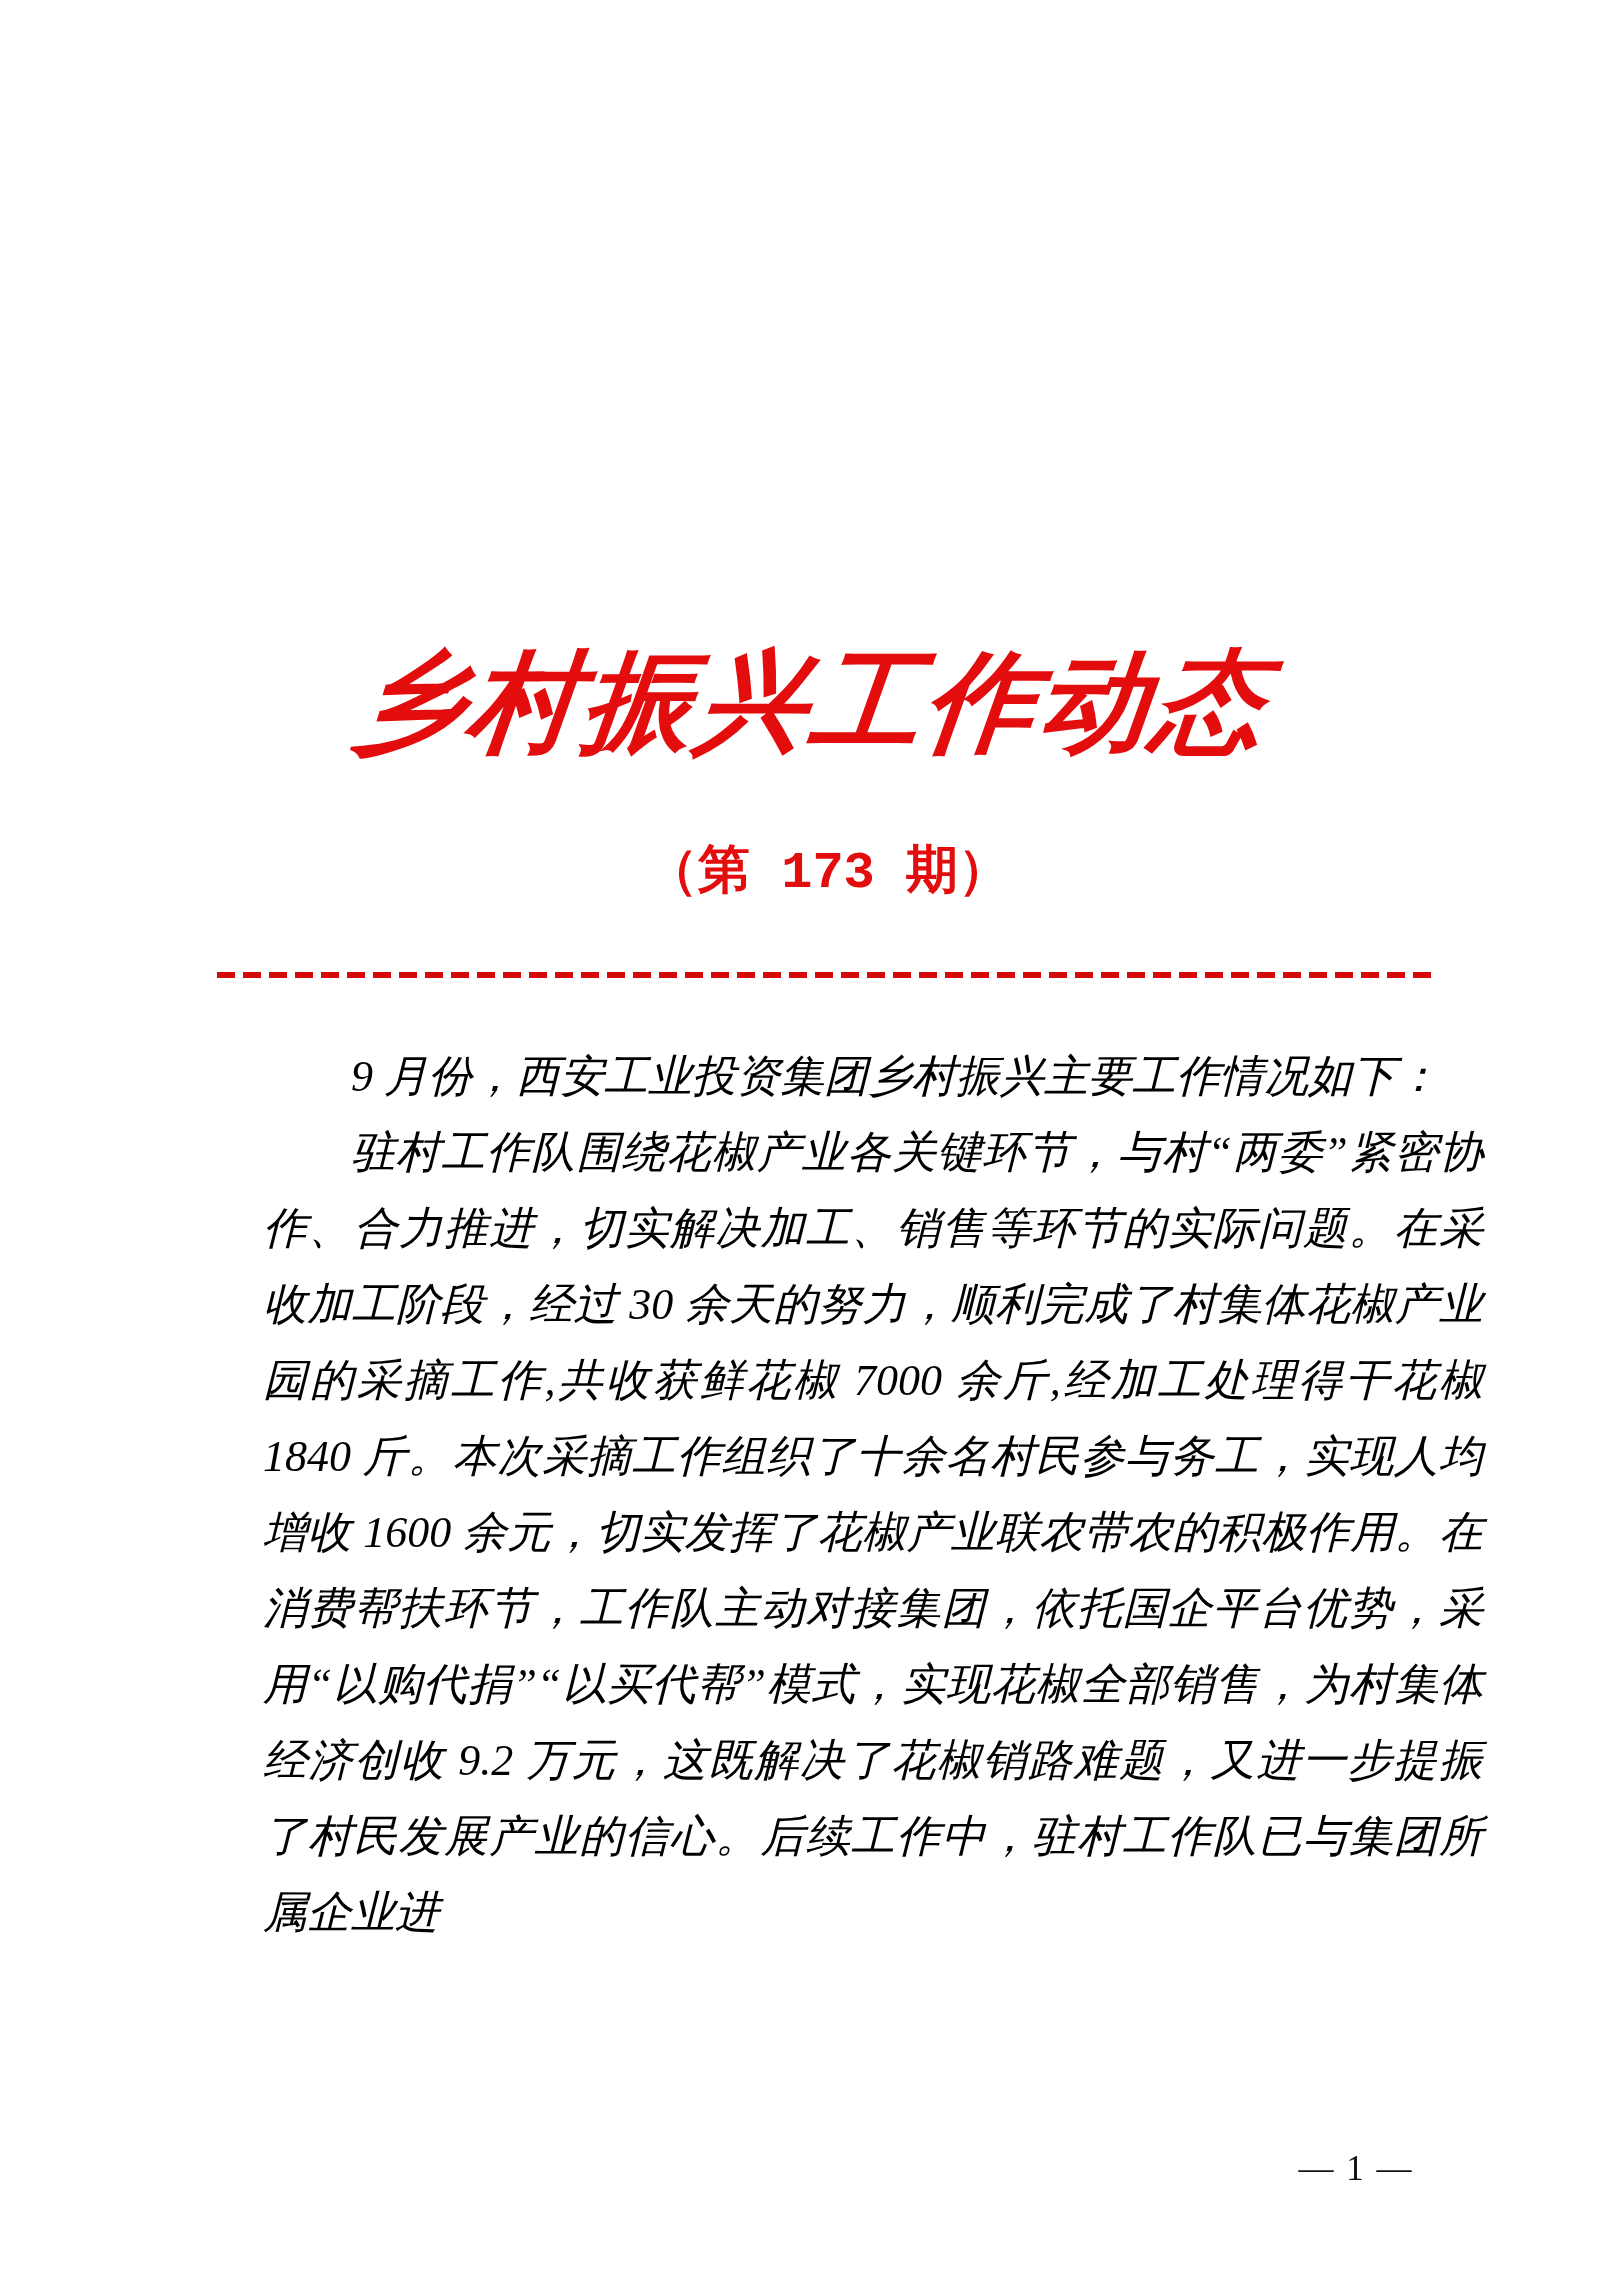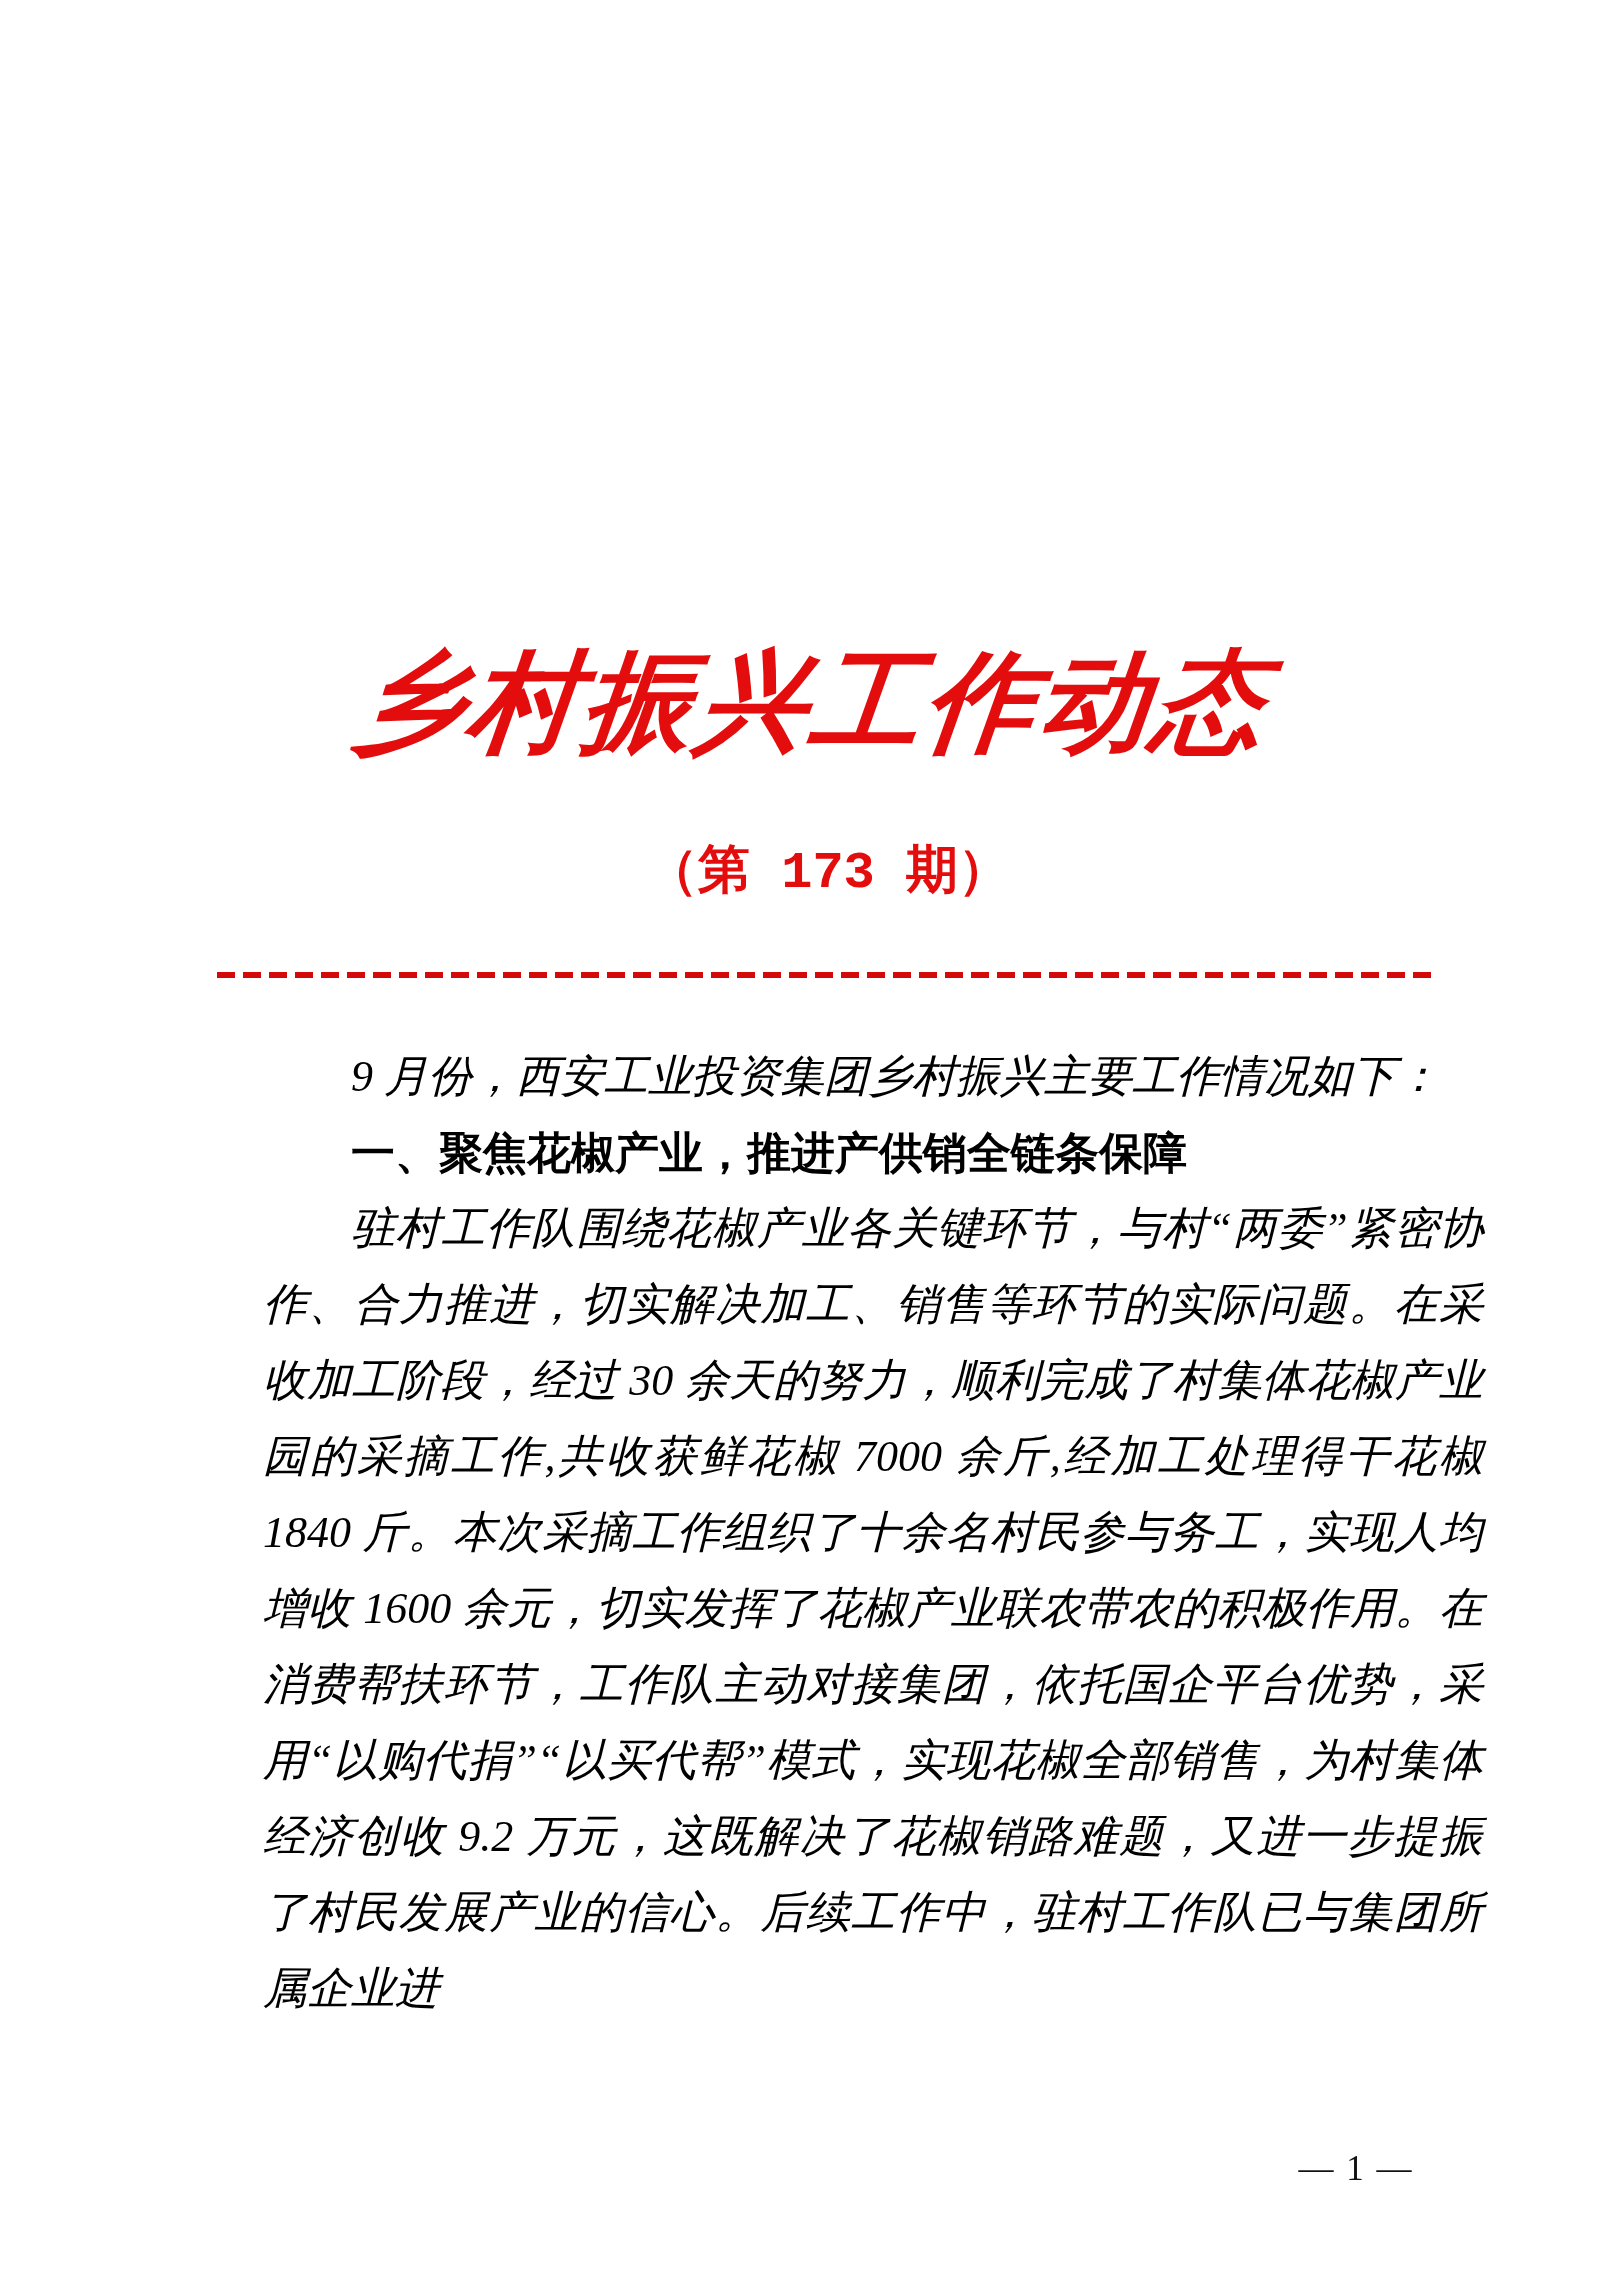--- a/index.html
+++ b/index.html
@@ -115,20 +115,19 @@
 <div class="page">
 
   <h1 class="masthead">乡村振兴工作动态</h1>
 
   <div class="issue">（第 173 期）</div>
 
   <div class="divider"></div>
 
   <div class="content">
     <p class="intro">9 月份，西安工业投资集团乡村振兴主要工作情况如下：</p>
-    <p class="heading">一、聚焦花椒产业，推进产供销全链条保障</p>
     <p class="body-text">驻村工作队围绕花椒产业各关键环节，与村“两委”紧密协作、合力推进，切实解决加工、销售等环节的实际问题。在采收加工阶段，经过 30 余天的努力，顺利完成了村集体花椒产业园的采摘工作,共收获鲜花椒 7000 余斤,经加工处理得干花椒 1840 斤。本次采摘工作组织了十余名村民参与务工，实现人均增收 1600 余元，切实发挥了花椒产业联农带农的积极作用。在消费帮扶环节，工作队主动对接集团，依托国企平台优势，采用“以购代捐”“以买代帮”模式，实现花椒全部销售，为村集体经济创收 9.2 万元，这既解决了花椒销路难题，又进一步提振了村民发展产业的信心。后续工作中，驻村工作队已与集团所属企业进</p>
   </div>
 
   <div class="pagenum">— 1 —</div>
 
 </div>
 
 
 </body></html>

